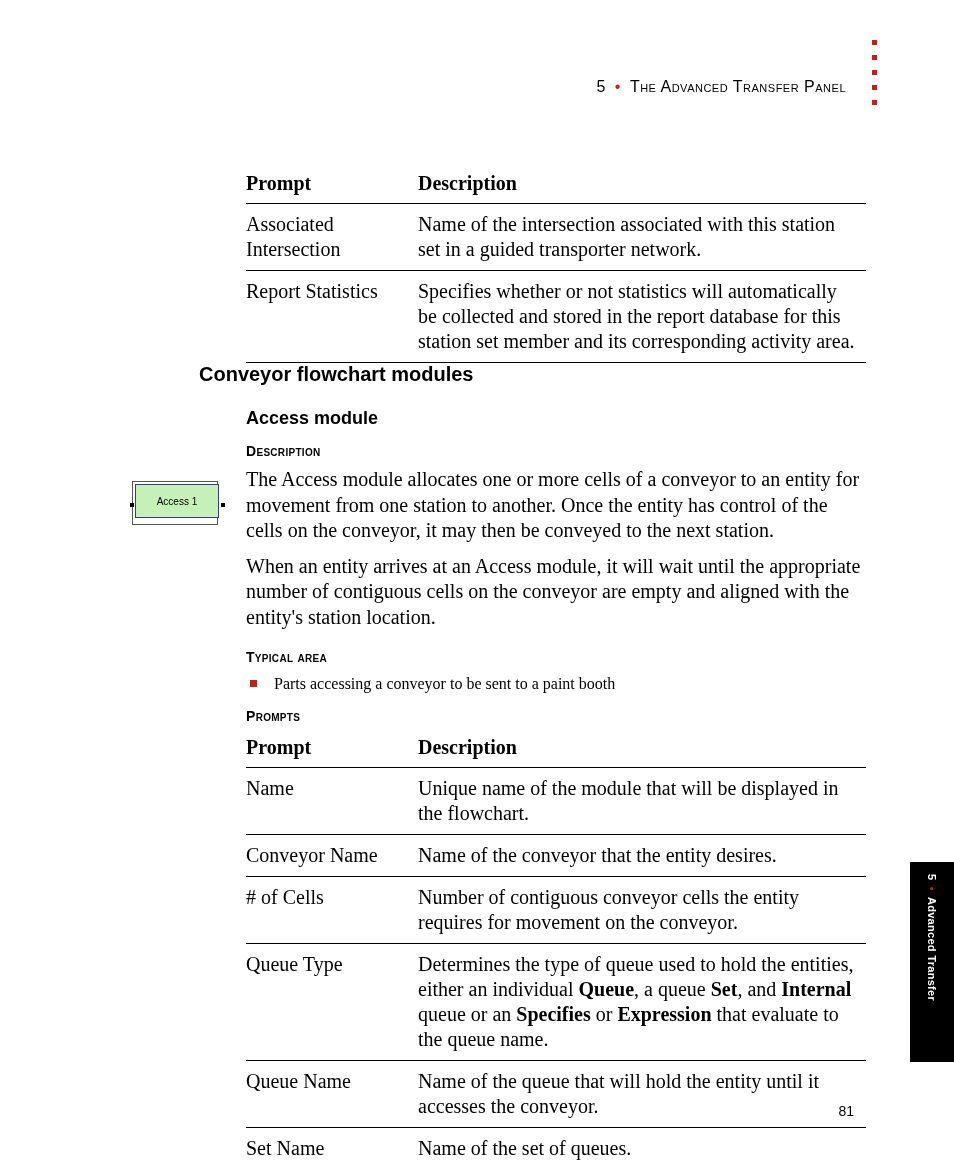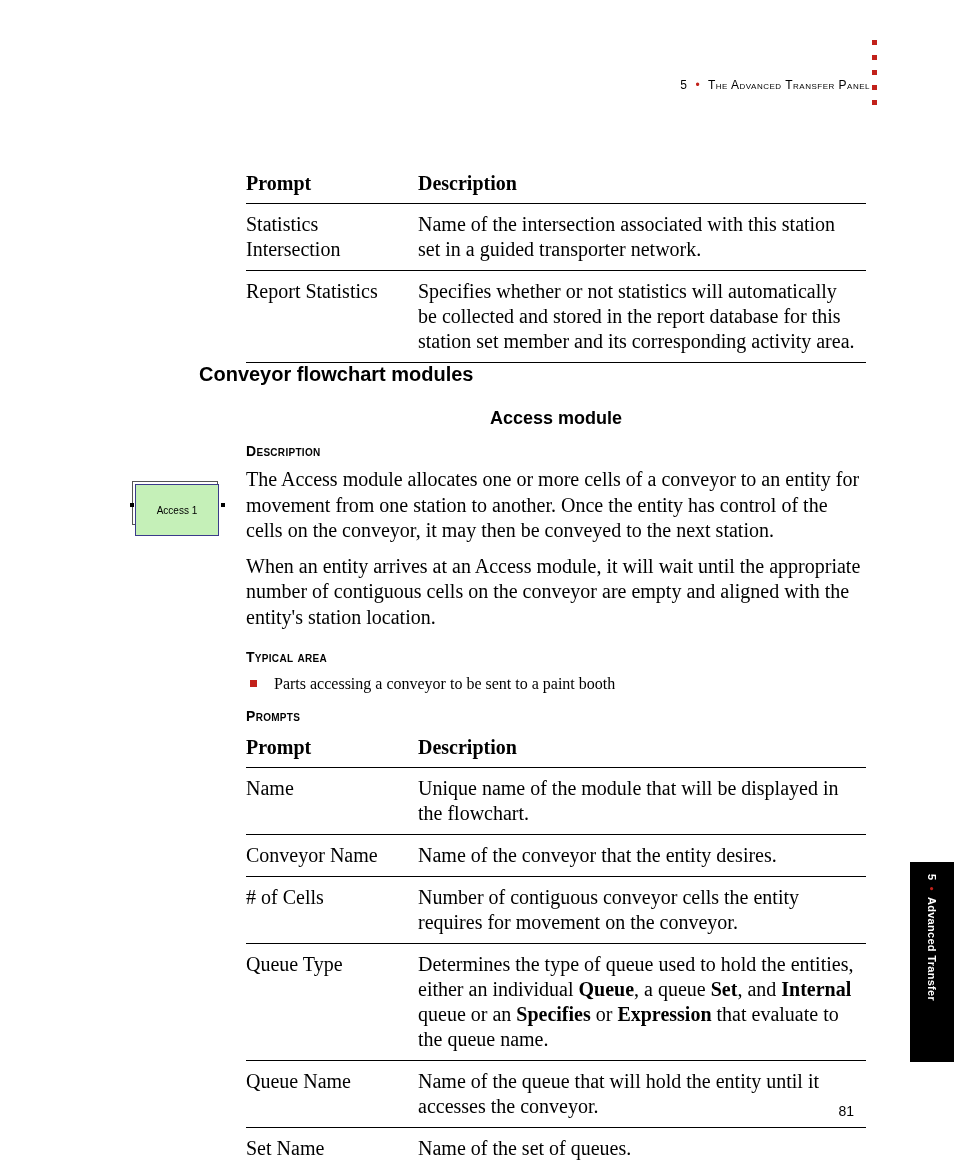--- a/index.html
+++ b/index.html
@@ -26,23 +26,23 @@
     gap: 10px;
   }
   .top-dots .dot {
     width: 5px;
     height: 5px;
     background: #c2211a;
   }
   .running-head {
     position: absolute;
     top: 78px;
-    right: 84px;
-    font-family: Arial, Helvetica, sans-serif;
-    font-size: 12px;
+    right: 108px;
+    font-family: Arial, Helvetica, sans-serif;
+    font-size: 16px;
     letter-spacing: 0.5px;
   }
   .running-head .chap-num { font-variant: normal; }
   .running-head .bullet { color: #c2211a; margin: 0 4px; }
   .running-head .title-sc {
     font-variant: small-caps;
   }
   .content {
     position: absolute;
     left: 246px;
@@ -73,21 +73,20 @@
     font-family: Arial, Helvetica, sans-serif;
     font-weight: bold;
     font-size: 20px;
     margin: 0 0 22px 0;
   }
   h3.subsect {
     font-family: Arial, Helvetica, sans-serif;
     font-weight: bold;
     font-size: 18px;
     margin: 0 0 14px 0;
-    text-align: center;
   }
   .sc-head {
     font-family: Arial, Helvetica, sans-serif;
     font-weight: bold;
     font-size: 14px;
     font-variant: small-caps;
     letter-spacing: 0.3px;
     margin: 0 0 8px 0;
   }
   p.body {
@@ -129,21 +128,21 @@
     width: 84px;
     height: 42px;
     border: 1px solid #555;
     background: #fff;
   }
   .module-box-inner {
     position: absolute;
     left: 11px;
     top: 7px;
     width: 84px;
-    height: 52px;
+    height: 34px;
     border: 1px solid #3a3a8a;
     background: #c5f0b8;
     box-sizing: border-box;
     display: flex;
     align-items: center;
     justify-content: center;
     font-family: Arial, Helvetica, sans-serif;
     font-size: 10px;
     color: #000;
   }
@@ -222,21 +221,21 @@
           <col>
         </colgroup>
       <thead>
         <tr>
           <th>Prompt</th>
           <th>Description</th>
         </tr>
       </thead>
       <tbody>
         <tr>
-          <td>Statistics Intersection</td>
+          <td>Associated Intersection</td>
           <td>Name of the intersection associated with this station set in a guided transporter network.</td>
         </tr>
         <tr>
           <td>Report Statistics</td>
           <td>Specifies whether or not statistics will automatically be collected and stored in the report database for this station set member and its corresponding activity area.</td>
         </tr>
       </tbody>
     </table>
   </div>
 

